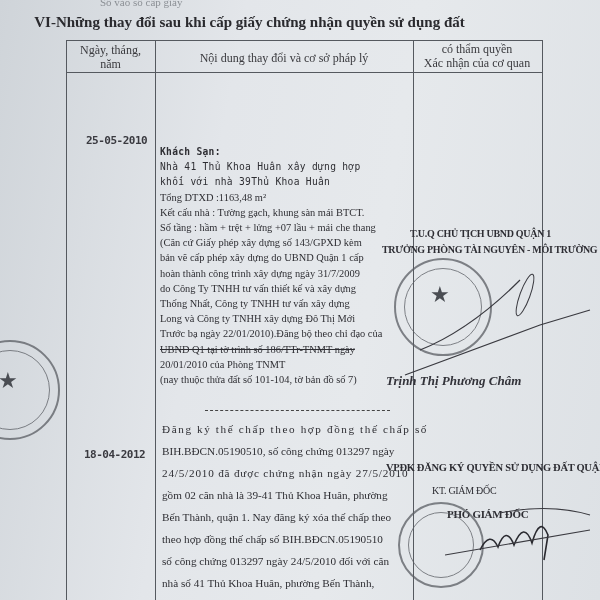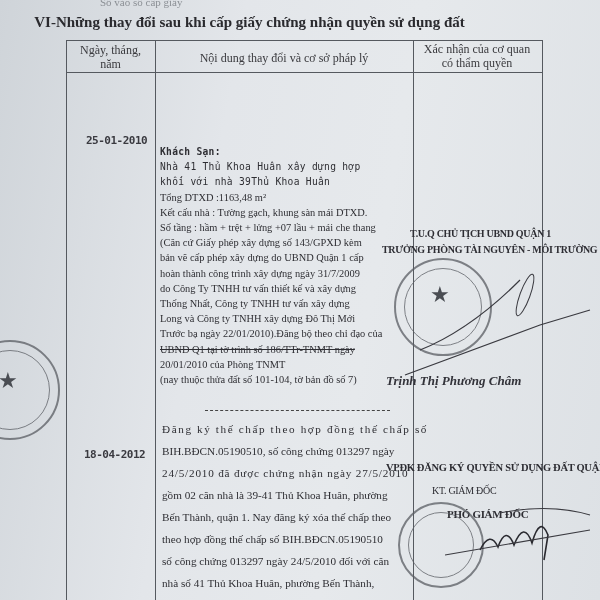--- a/index.html
+++ b/index.html
@@ -40,31 +40,31 @@
   <div class="vline" style="left:155px"></div>
   <div class="vline" style="left:413px"></div>
   <div class="hline"></div>
 
   <div class="hdr" style="left:66px;top:43px;width:89px;">
     <span style="display:block">Ngày, tháng,</span>
     <span style="display:block">năm</span>
   </div>
   <div class="hdr" style="left:155px;top:51px;width:258px;">Nội dung thay đổi và cơ sở pháp lý</div>
   <div class="hdr" style="left:413px;top:42px;width:128px;">
+    <span style="display:block">có thẩm quyền</span>
     <span style="display:block">Xác nhận của cơ quan</span>
-    <span style="display:block">có thẩm quyền</span>
   </div>
 
-  <div class="date" style="left:86px;top:134px;">25-01-2010</div>
+  <div class="date" style="left:86px;top:134px;">25-05-2010</div>
   <div class="body-txt" style="top:116px;margin-top:28px;">
     <span class="ln mono" style="font-weight:bold">Khách Sạn:</span>
     <span class="ln mono">Nhà 41 Thủ Khoa Huân xây dựng hợp</span>
     <span class="ln mono">khối với nhà 39Thủ Khoa Huân</span>
     <span class="ln">Tổng DTXD :1163,48 m²</span>
-    <span class="ln">Kết cấu nhà : Tường gạch, khung sàn mái DTXD.</span>
+    <span class="ln">Kết cấu nhà : Tường gạch, khung sàn mái BTCT.</span>
     <span class="ln">Số tầng : hầm + trệt + lửng +07 lầu + mái che thang</span>
     <span class="ln">(Căn cứ Giấy phép xây dựng số 143/GPXD kèm</span>
     <span class="ln"> bản vẽ cấp phép xây dựng do UBND Quận 1 cấp</span>
     <span class="ln">hoàn thành công trình xây dựng ngày 31/7/2009</span>
     <span class="ln">do Công Ty TNHH tư vấn thiết kế và xây dựng</span>
     <span class="ln">Thống Nhất, Công ty TNHH tư vấn xây dựng</span>
     <span class="ln">Long và Công ty TNHH xây dựng Đô Thị Mới</span>
     <span class="ln">Trước bạ ngày 22/01/2010).Đăng bộ theo chỉ đạo của</span>
     <span class="ln strike">UBND Q1 tại tờ trình số 186/TTr-TNMT ngày</span>
     <span class="ln">20/01/2010 của Phòng TNMT</span>

